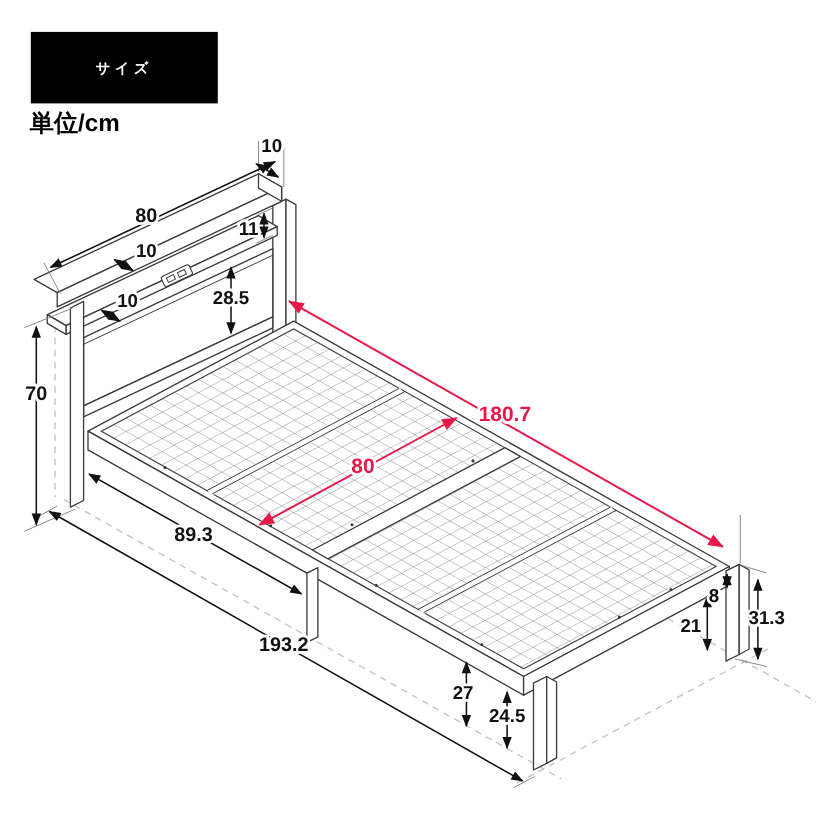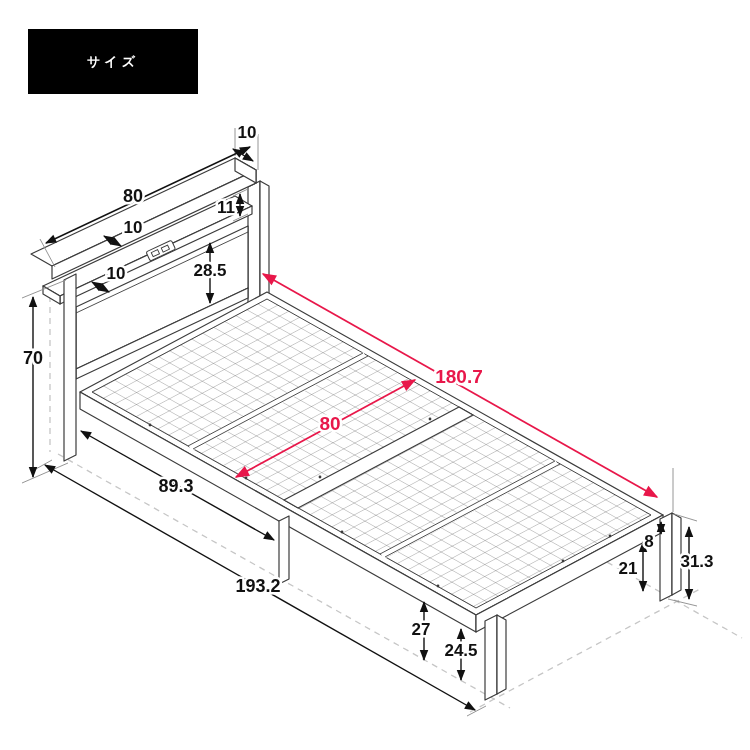--- a/index.html
+++ b/index.html
@@ -24,20 +24,21 @@
   text.red{fill:#e8174a;font-size:19px;}
 </style>
 </head>
 <body>
 
 <div class="stage">
 
   <div class="size-badge">
     <div class="badge-title">サイズ</div>
   </div>
+  <div class="unit-label">単位/cm</div>
 
   <svg width="750" height="750" viewBox="0 0 750 750">
     <defs>
       <marker id="aB" viewBox="0 0 10 10" refX="9" refY="5" markerWidth="9" markerHeight="8" orient="auto-start-reverse">
         <path d="M0 1.2 L10 5 L0 8.8 z" fill="#111111"></path>
       </marker>
       <marker id="aR" viewBox="0 0 10 10" refX="9" refY="5" markerWidth="9" markerHeight="8" orient="auto-start-reverse">
         <path d="M0 1.2 L10 5 L0 8.8 z" fill="#e8174a"></path>
       </marker>
       <pattern id="mesh" width="12.5" height="12.5" patternUnits="userSpaceOnUse" patternTransform="matrix(0.87,0.49,0.88,-0.47,92,392)">

